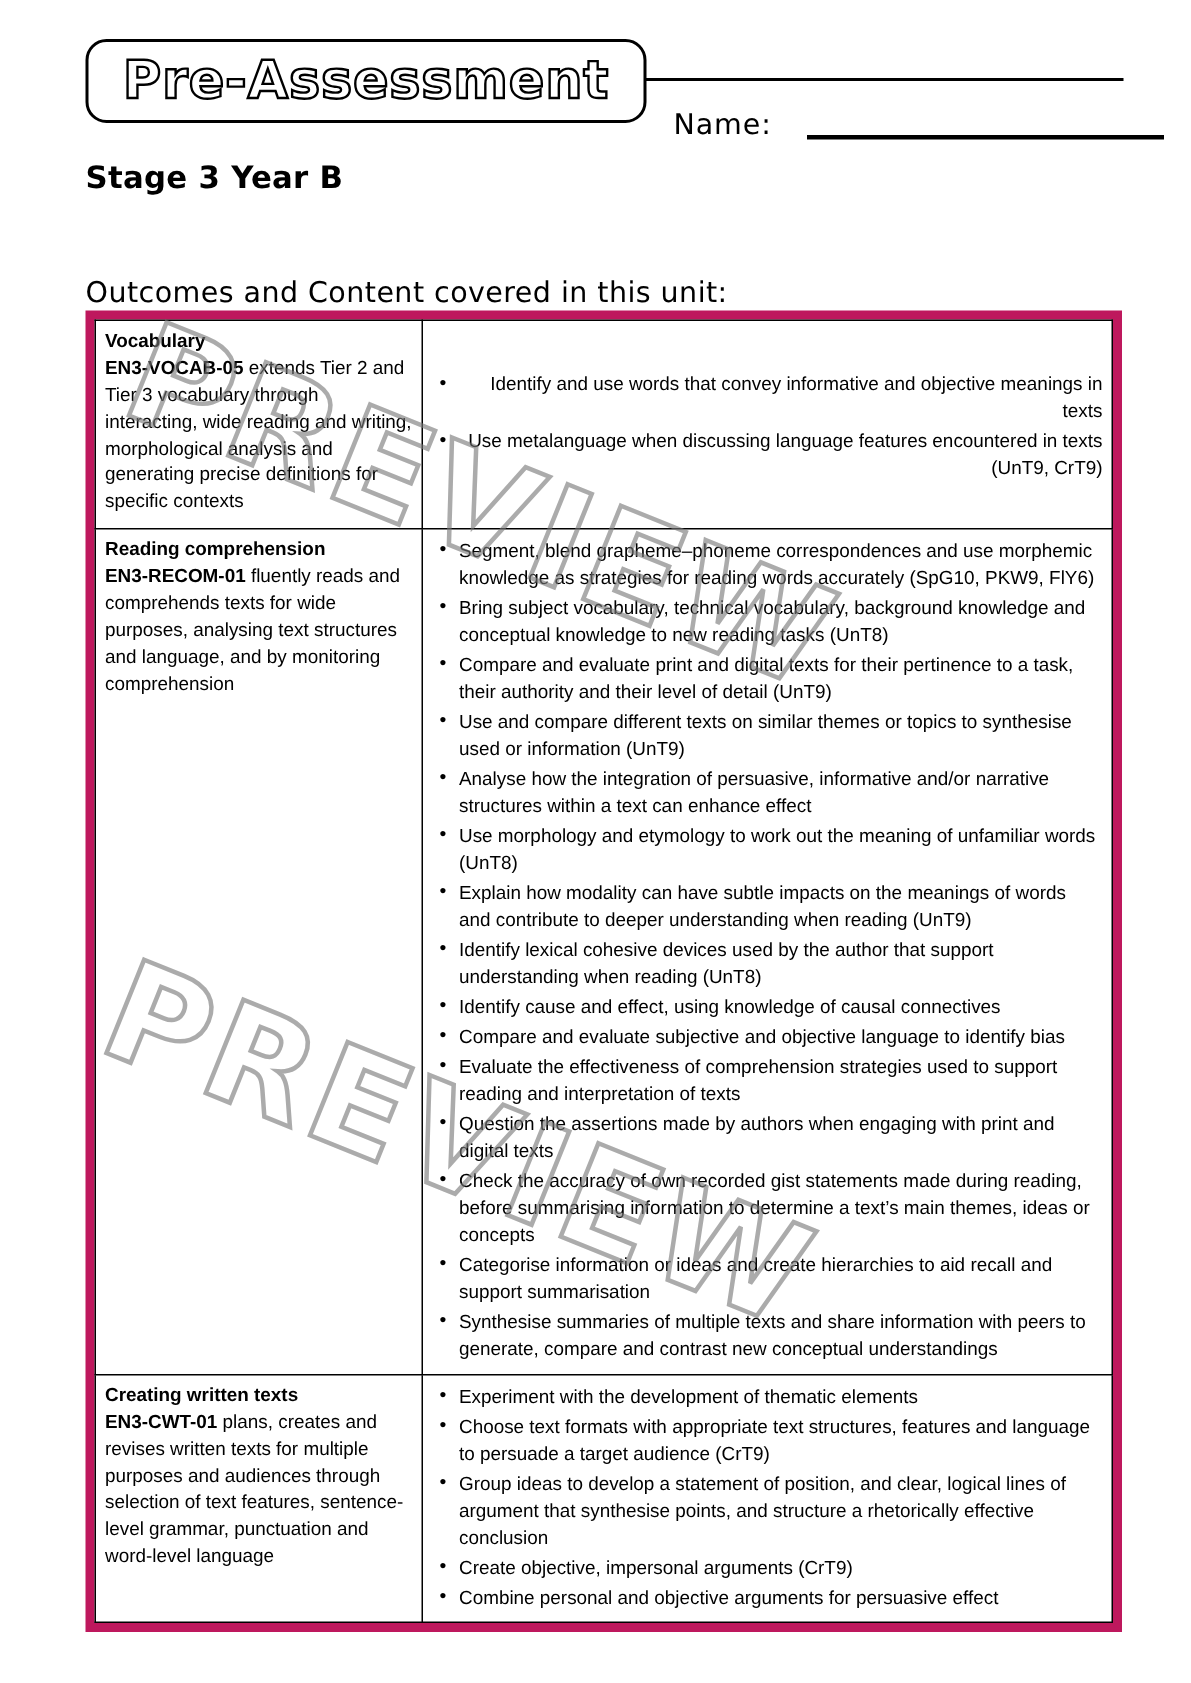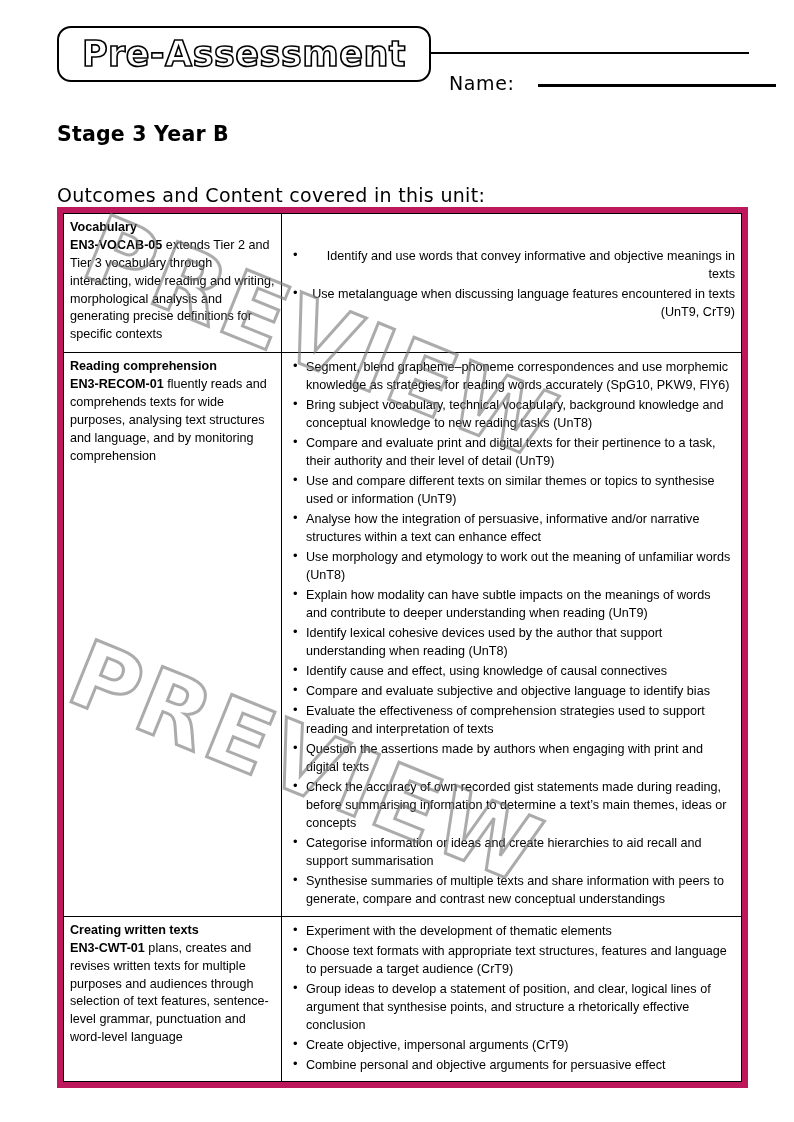--- a/index.html
+++ b/index.html
@@ -60,21 +60,21 @@
     width: 332px;
     height: 0;
     border-top: 2px solid #000;
     z-index: 1;
   }
   .name-row {
     position: absolute;
     left: 392px;
     top: 48px;
     display: flex;
-    align-items: center;
+    align-items: flex-end;
     gap: 24px;
   }
   .name-label {
     font-family: "DejaVu Sans", sans-serif;
     font-size: 19px;
     letter-spacing: 0.6px;
     color: #000;
     line-height: 1;
   }
   .name-line {
@@ -87,21 +87,20 @@
   
   .subtitle {
     position: absolute;
     left: 57px;
     font-family: "DejaVu Sans", sans-serif;
     font-weight: 700;
     font-size: 20.5px;
     letter-spacing: 0.2px;
     color: #000;
     white-space: nowrap;
-    margin-top: 16px;
   }
   .subtitle.one { top: 106px; }
   .subtitle.two { top: 140px; }
 
   .outcomes-line {
     position: absolute;
     left: 57px;
     top: 184px;
     font-family: "DejaVu Sans", sans-serif;
     font-size: 19px;

